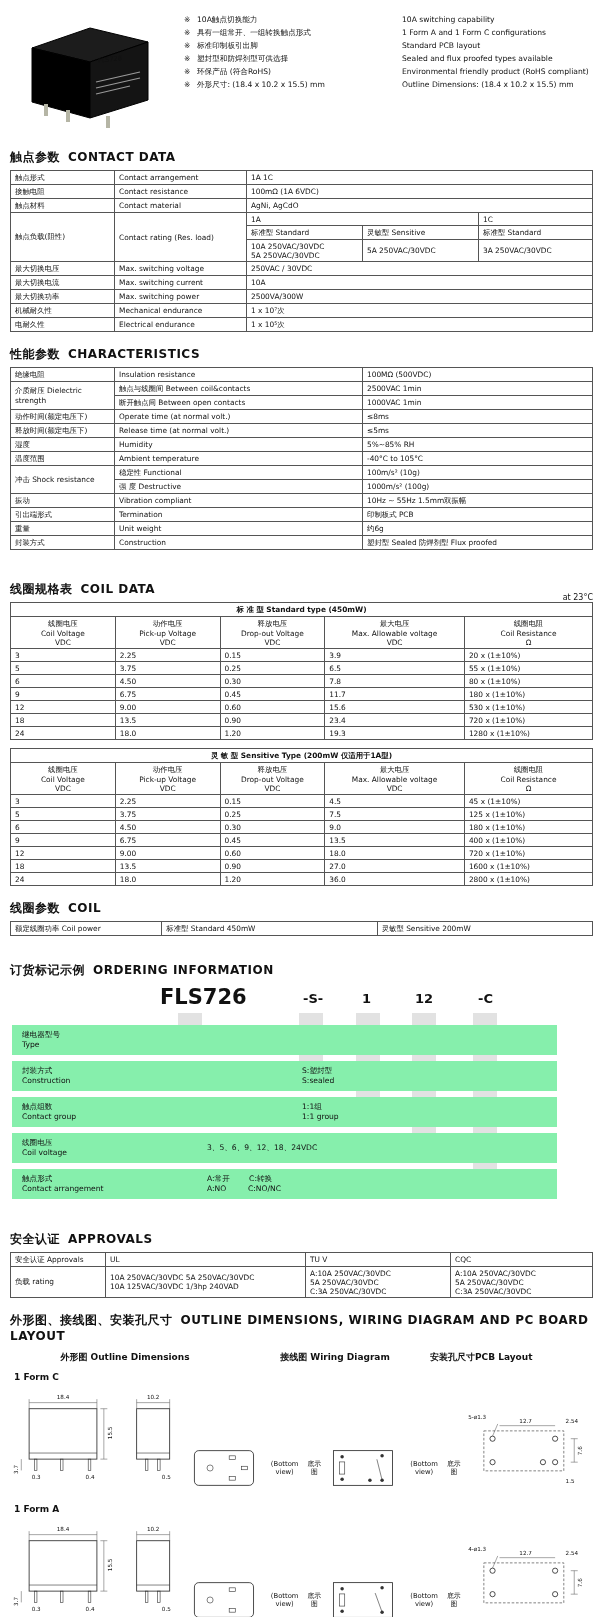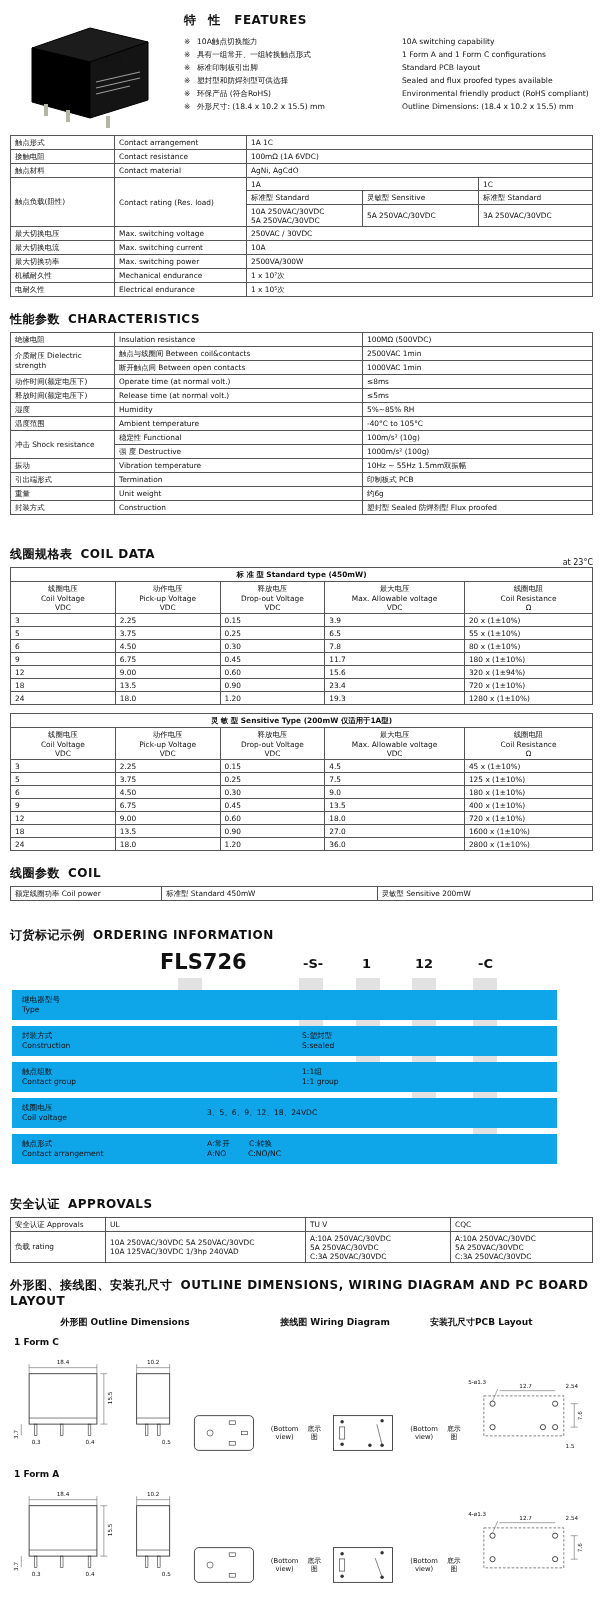--- a/index.html
+++ b/index.html
@@ -40,21 +40,21 @@
   .code-s { left:293px; top:6px; }
   .code-1 { left:352px; top:6px; }
   .code-12 { left:405px; top:6px; }
   .code-c { left:468px; top:6px; }
   .strip { position:absolute; width:24px; background:#e2e2e2; top:28px; z-index:0; }
   .strip-model { left:168px; height:16px; }
   .strip-s { left:289px; height:52px; }
   .strip-1 { left:346px; height:88px; }
   .strip-12 { left:402px; height:124px; }
   .strip-c { left:463px; height:160px; }
-  .order-bar { position:absolute; left:2px; width:545px; height:30px; background:#0ea5e9;
+  .order-bar { position:absolute; left:2px; width:545px; height:30px; background:#86efac;
                z-index:1; display:flex; align-items:center; }
   .bar-0 { top:40px; } .bar-1 { top:76px; } .bar-2 { top:112px; } .bar-3 { top:148px; } .bar-4 { top:184px; }
   .order-label { width:175px; padding-left:10px; font-size:7.6px; line-height:1.3; }
   .order-value { position:absolute; font-size:7.6px; line-height:1.3; }
   .ov-1 { left:290px; } .ov-2 { left:290px; } .ov-3 { left:195px; } .ov-4 { left:195px; }
 
   
   .outline-heads { display:flex; font-weight:bold; font-size:9px; margin:8px 0 4px; }
   .outline-heads span:nth-child(1){ width:230px; text-align:center; }
   .outline-heads span:nth-child(2){ width:190px; text-align:center; }
@@ -81,23 +81,20 @@
       <polygon points="80,52 138,32 138,90 80,108" fill="#141414" stroke="#000" stroke-width="1"></polygon>
       <text x="88" y="62" fill="#fff" font-size="8" transform="skewY(-6)">FLS726</text>
       <line x1="86" y1="72" x2="130" y2="62" stroke="#9a9a9a" stroke-width="1.2"></line>
       <line x1="86" y1="78" x2="130" y2="68" stroke="#9a9a9a" stroke-width="1.2"></line>
       <line x1="86" y1="84" x2="120" y2="76" stroke="#9a9a9a" stroke-width="1.2"></line>
       <rect x="34" y="94" width="4" height="12" fill="#b5b5a5"></rect>
       <rect x="56" y="100" width="4" height="12" fill="#b5b5a5"></rect>
       <rect x="96" y="106" width="4" height="12" fill="#b5b5a5"></rect>
     </svg>
     <div class="features">
-      <div class="feat-title">
-        <span>特 性</span><span class="en">FEATURES</span>
-      </div>
       <div class="feat-row">
         <span class="star">※</span>
         <span class="feat-cn">10A触点切换能力</span>
         <span class="feat-en">10A switching capability</span>
       </div>
       <div class="feat-row">
         <span class="star">※</span>
         <span class="feat-cn">具有一组常开、一组转换触点形式</span>
         <span class="feat-en">1 Form A and 1 Form C configurations</span>
       </div>
@@ -117,20 +114,23 @@
         <span class="feat-en">Environmental friendly product (RoHS compliant)</span>
       </div>
       <div class="feat-row">
         <span class="star">※</span>
         <span class="feat-cn">外形尺寸: (18.4 x 10.2 x 15.5) mm</span>
         <span class="feat-en">Outline Dimensions: (18.4 x 10.2 x 15.5) mm</span>
       </div>
     </div>
   </div>
 
+  <h2 class="sec">
+    <span>触点参数</span><span class="en">CONTACT DATA</span>
+  </h2>
   <table class="tbl">
     <colgroup>
         <col style="width:104px">
         <col style="width:132px">
         <col style="width:116px">
         <col style="width:116px">
         <col>
       </colgroup>
     <tbody>
         <tr>
@@ -241,21 +241,21 @@
       <td rowspan="2">冲击   Shock resistance</td>
       <td>稳定性   Functional</td>
       <td>100m/s² (10g)</td>
     </tr>
     <tr>
       <td>强 度   Destructive</td>
       <td>1000m/s² (100g)</td>
     </tr>
     <tr>
       <td>振动</td>
-      <td>Vibration temperature</td>
+      <td>Vibration compliant</td>
       <td>10Hz ~ 55Hz 1.5mm双振幅</td>
     </tr>
     <tr>
       <td>引出端形式</td>
       <td>Termination</td>
       <td>印制板式  PCB</td>
     </tr>
     <tr>
       <td>重量</td>
       <td>Unit weight</td>
@@ -332,21 +332,21 @@
           <td class="center">6.75</td>
           <td class="center">0.45</td>
           <td class="center">11.7</td>
           <td class="center">180 x (1±10%)</td>
         </tr>
         <tr>
           <td class="center">12</td>
           <td class="center">9.00</td>
           <td class="center">0.60</td>
           <td class="center">15.6</td>
-          <td class="center">320 x (1±94%)</td>
+          <td class="center">530 x (1±10%)</td>
         </tr>
         <tr>
           <td class="center">18</td>
           <td class="center">13.5</td>
           <td class="center">0.90</td>
           <td class="center">23.4</td>
           <td class="center">720 x (1±10%)</td>
         </tr>
         <tr>
           <td class="center">24</td>

